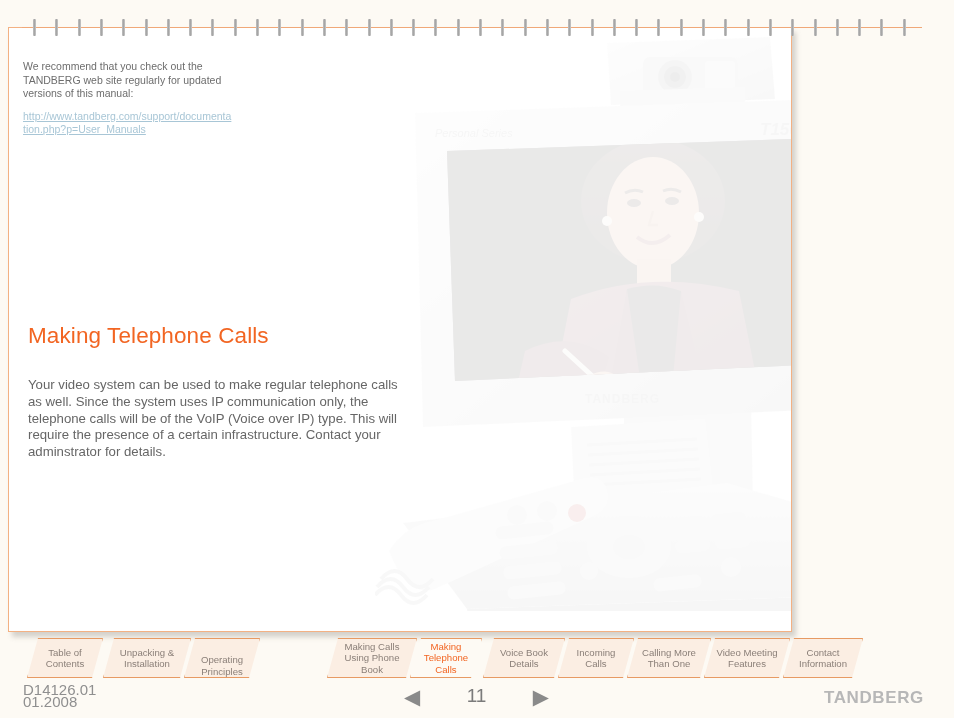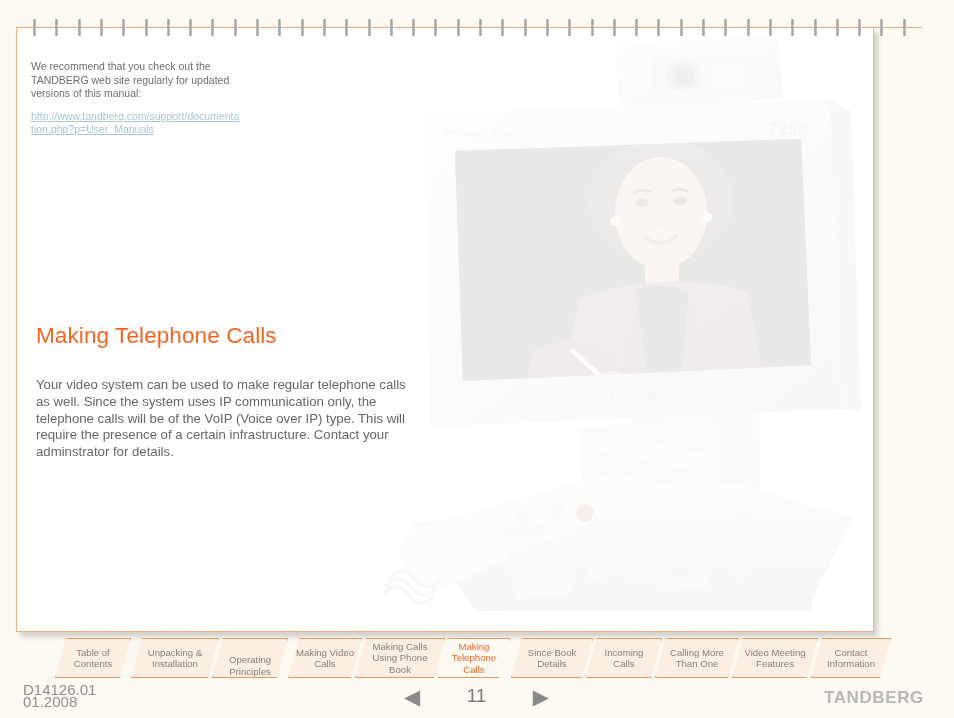--- a/index.html
+++ b/index.html
@@ -37,23 +37,23 @@
     top: 1px;
     width: 3px;
     height: 17px;
     background: linear-gradient(to right, #c9c9c9, #9f9f9f 40%, #c9c9c9);
     border-radius: 1px;
   }
 
   
   #page-sheet {
     position: absolute;
-    left: 16px;
+    left: 8px;
     top: 27px;
-    width: 858px;
+    width: 784px;
     height: 605px;
     background: #ffffff;
     border: 1px solid #f3b183;
     box-sizing: border-box;
     box-shadow: 4px 5px 5px rgba(120,115,110,0.30);
     overflow: hidden;
     padding-left: 20px;
   }
 
   
@@ -111,21 +111,20 @@
   }
   #product-photo svg { display: block; }
 
   
   #chapter-tabs {
     position: absolute;
     left: 0;
     top: 636px;
     width: 850px;
     height: 46px;
-    margin-left: 28px;
   }
   .chapter-tab {
     position: absolute;
     top: 2px;
     height: 40px;
     display: flex;
     align-items: center;
     justify-content: center;
     text-align: center;
     font-size: 9.6px;
@@ -377,31 +376,28 @@
 <div id="chapter-tabs">
     <div class="chapter-tab" style="left: 27px; width: 76px;">
       <span>Table of Contents</span>
     </div>
     <div class="chapter-tab" style="left: 103px; width: 88px;">
       <span>Unpacking &amp; Installation</span>
     </div>
     <div class="chapter-tab" style="left: 184px; width: 76px; align-items: flex-end;">
       <span>Operating Principles</span>
     </div>
-    <div class="chapter-tab" style="left: 260px; width: 74px;">
-      <span>Making Video Calls</span>
-    </div>
     <div class="chapter-tab" style="left: 327px; width: 90px;">
       <span>Making Calls Using Phone Book</span>
     </div>
     <div class="chapter-tab is-active" style="left: 410px; width: 72px;">
       <span>Making Telephone Calls</span>
     </div>
     <div class="chapter-tab" style="left: 483px; width: 82px;">
-      <span>Since Book Details</span>
+      <span>Voice Book Details</span>
     </div>
     <div class="chapter-tab" style="left: 558px; width: 76px;">
       <span>Incoming Calls</span>
     </div>
     <div class="chapter-tab" style="left: 627px; width: 84px;">
       <span>Calling More Than One</span>
     </div>
     <div class="chapter-tab" style="left: 704px; width: 86px;">
       <span>Video Meeting Features</span>
     </div>

